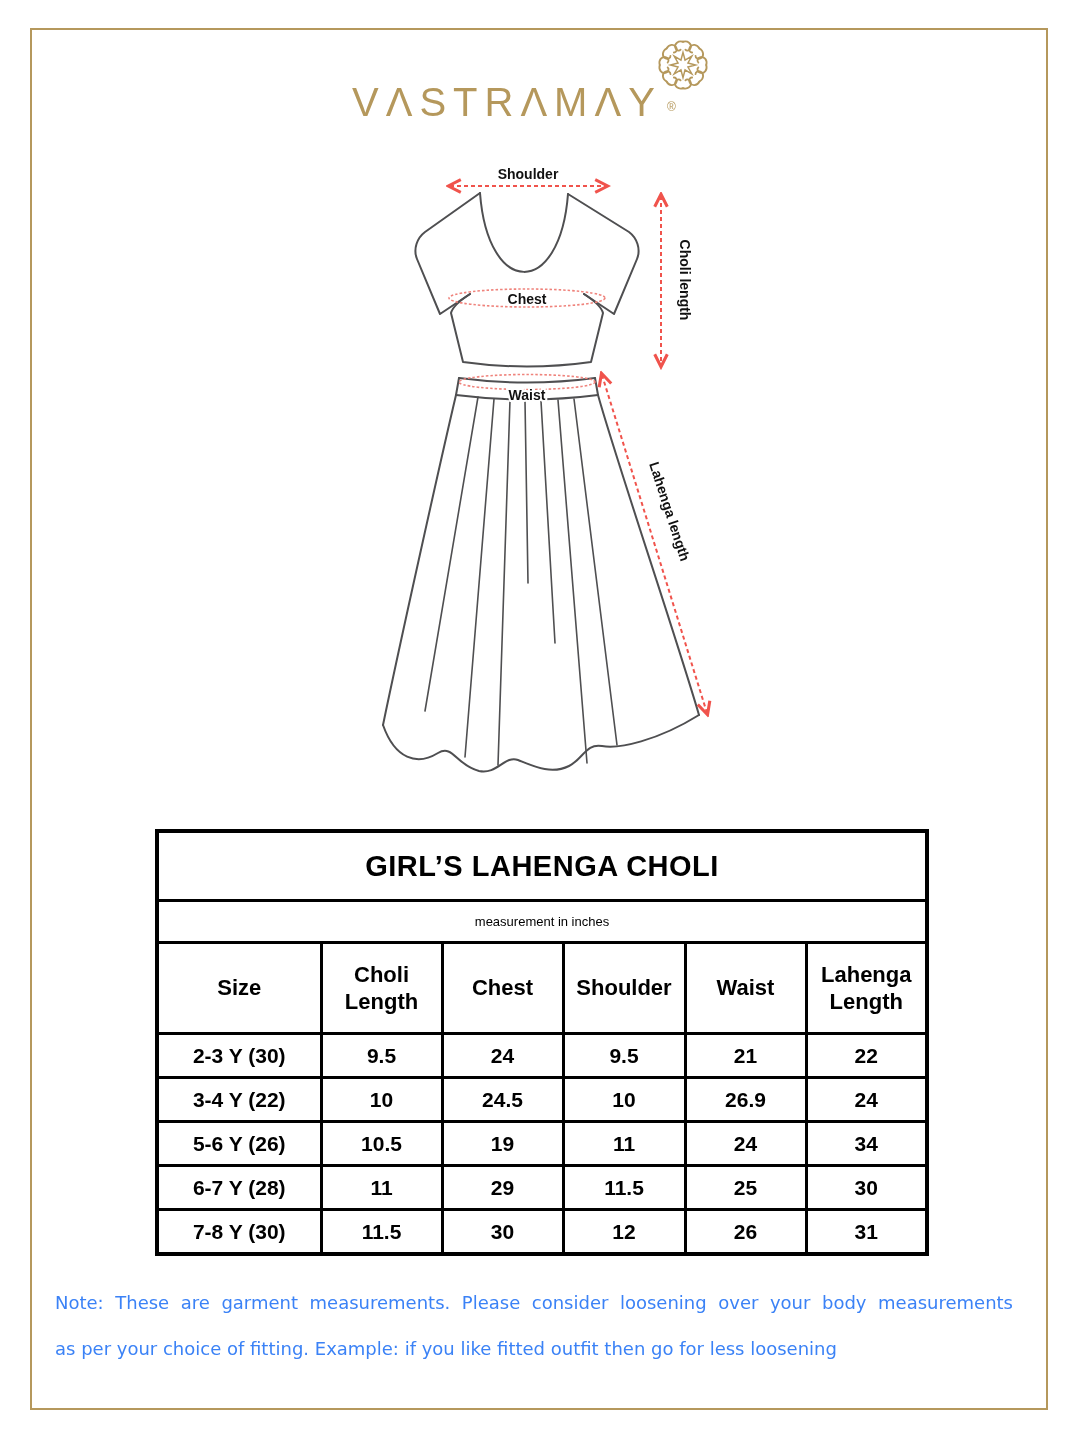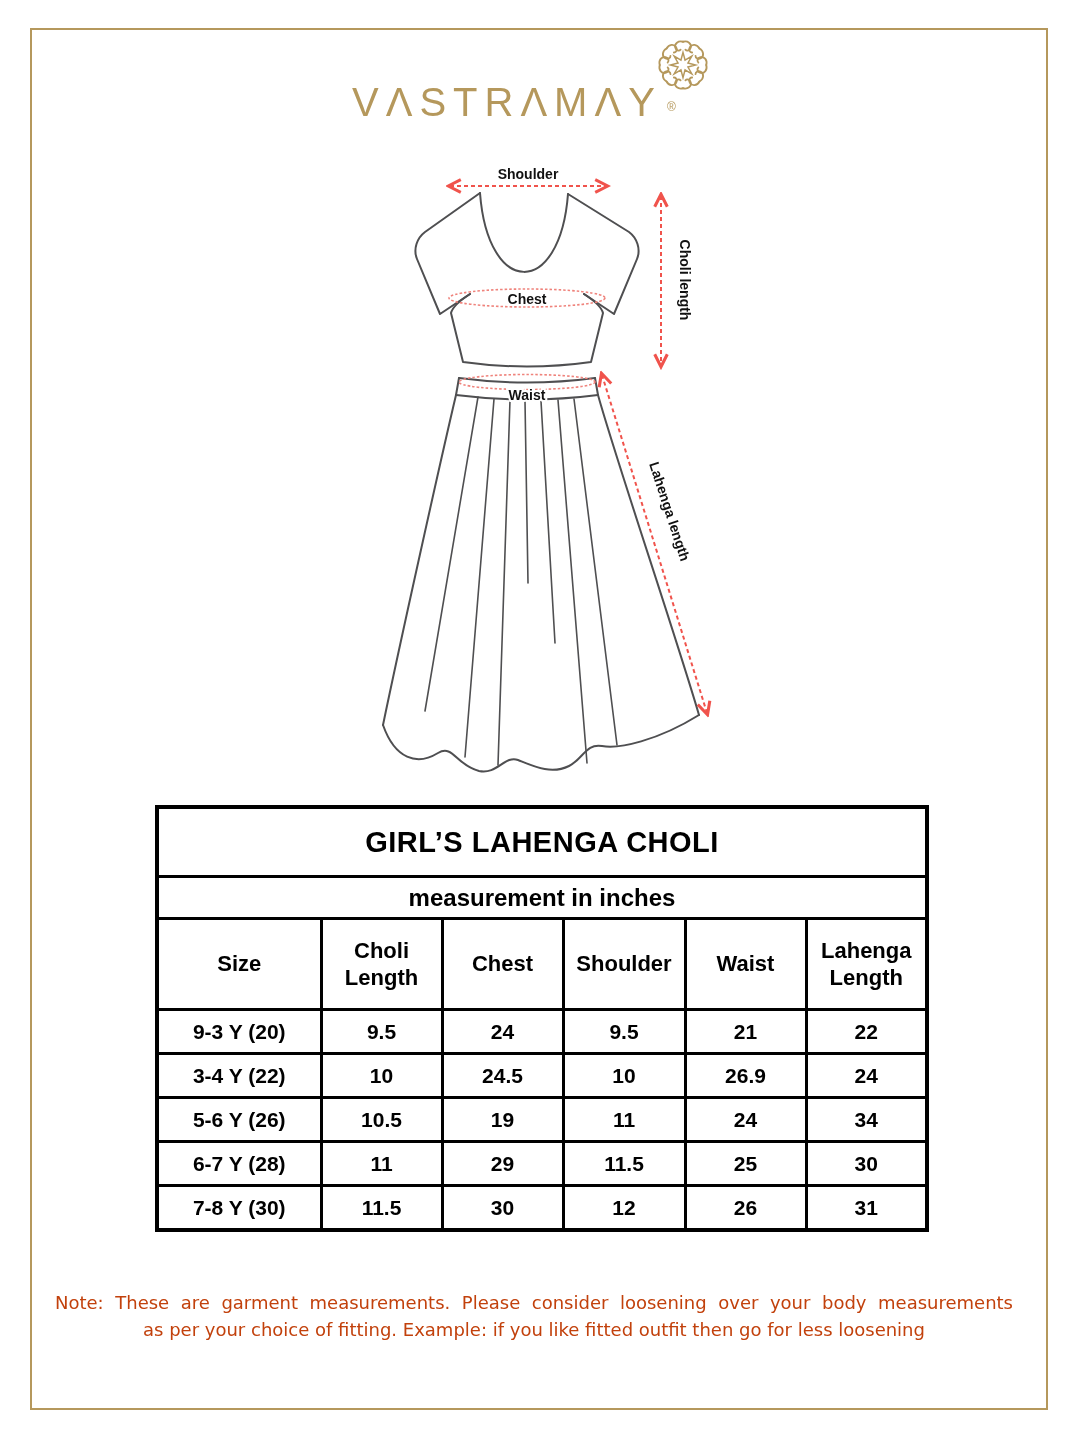--- a/index.html
+++ b/index.html
@@ -20,31 +20,31 @@
   .garm{fill:none;stroke:#4f4f51;stroke-width:2;stroke-linejoin:round;stroke-linecap:round;}
   .fold{fill:none;stroke:#4f4f51;stroke-width:1.6;stroke-linecap:round;}
   .marrow{fill:none;stroke:#f0534c;stroke-width:2;stroke-dasharray:4 3;}
   .mellipse{fill:none;stroke:#ef837c;stroke-width:1.6;stroke-dasharray:2.5 2;}
 
   
   table.size-chart{position:absolute;left:155px;top:805px;width:770px;border-collapse:collapse;
     table-layout:fixed;background:#fff;color:#000;}
   table.size-chart td,table.size-chart th{border:3px solid #000;text-align:center;vertical-align:middle;
     font-family:"Liberation Sans",sans-serif;}
-  table.size-chart{border:4px solid #000;}
+  table.size-chart{border:4px solid #000;margin-top:24px;}
   .t-title td{height:64px;font-size:29px;font-weight:bold;border-bottom-width:4px;letter-spacing:0.5px;}
-  .t-sub td{height:37px;font-size:24px;font-weight:700;border-bottom-width:4px;}
+  .t-sub td{height:37px;font-size:13px;font-weight:400;border-bottom-width:4px;}
   .t-head th{height:86px;font-size:22px;font-weight:bold;border-bottom-width:5px;line-height:1.25;}
   .t-row td{height:39px;font-size:21px;font-weight:bold;}
 
   
-  .note{position:absolute;left:55px;top:1292px;width:958px;color:#c2410c;
+  .note{position:absolute;left:55px;top:1292px;width:958px;color:#3b82f6;
     font-family:"DejaVu Sans",sans-serif;font-size:18px;}
   .note-line1{text-align:justify;text-align-last:justify;white-space:nowrap;}
-  .note-line2{text-align:center;margin-top:6px;white-space:nowrap;}
+  .note-line2{text-align:left;margin-top:25px;white-space:nowrap;}
 </style>
 </head>
 <body>
 
 <div class="page">
   <div class="gold-frame"></div>
 
   <div class="brand-text">VΛSTRΛMΛY</div>
   <svg class="ornament" width="62" height="62" viewBox="0 0 64 64">
     <g stroke="#b5985c" fill="none" stroke-width="1.9" stroke-linecap="round">
@@ -149,21 +149,21 @@
     </tr>
     <tr class="t-head">
       <th>Size</th>
       <th>Choli Length</th>
       <th>Chest</th>
       <th>Shoulder</th>
       <th>Waist</th>
       <th>Lahenga Length</th>
     </tr>
     <tr class="t-row">
-      <td>9-3 Y (20)</td>
+      <td>2-3 Y (30)</td>
       <td>9.5</td>
       <td>24</td>
       <td>9.5</td>
       <td>21</td>
       <td>22</td>
     </tr>
     <tr class="t-row">
       <td>3-4 Y (22)</td>
       <td>10</td>
       <td>24.5</td>

